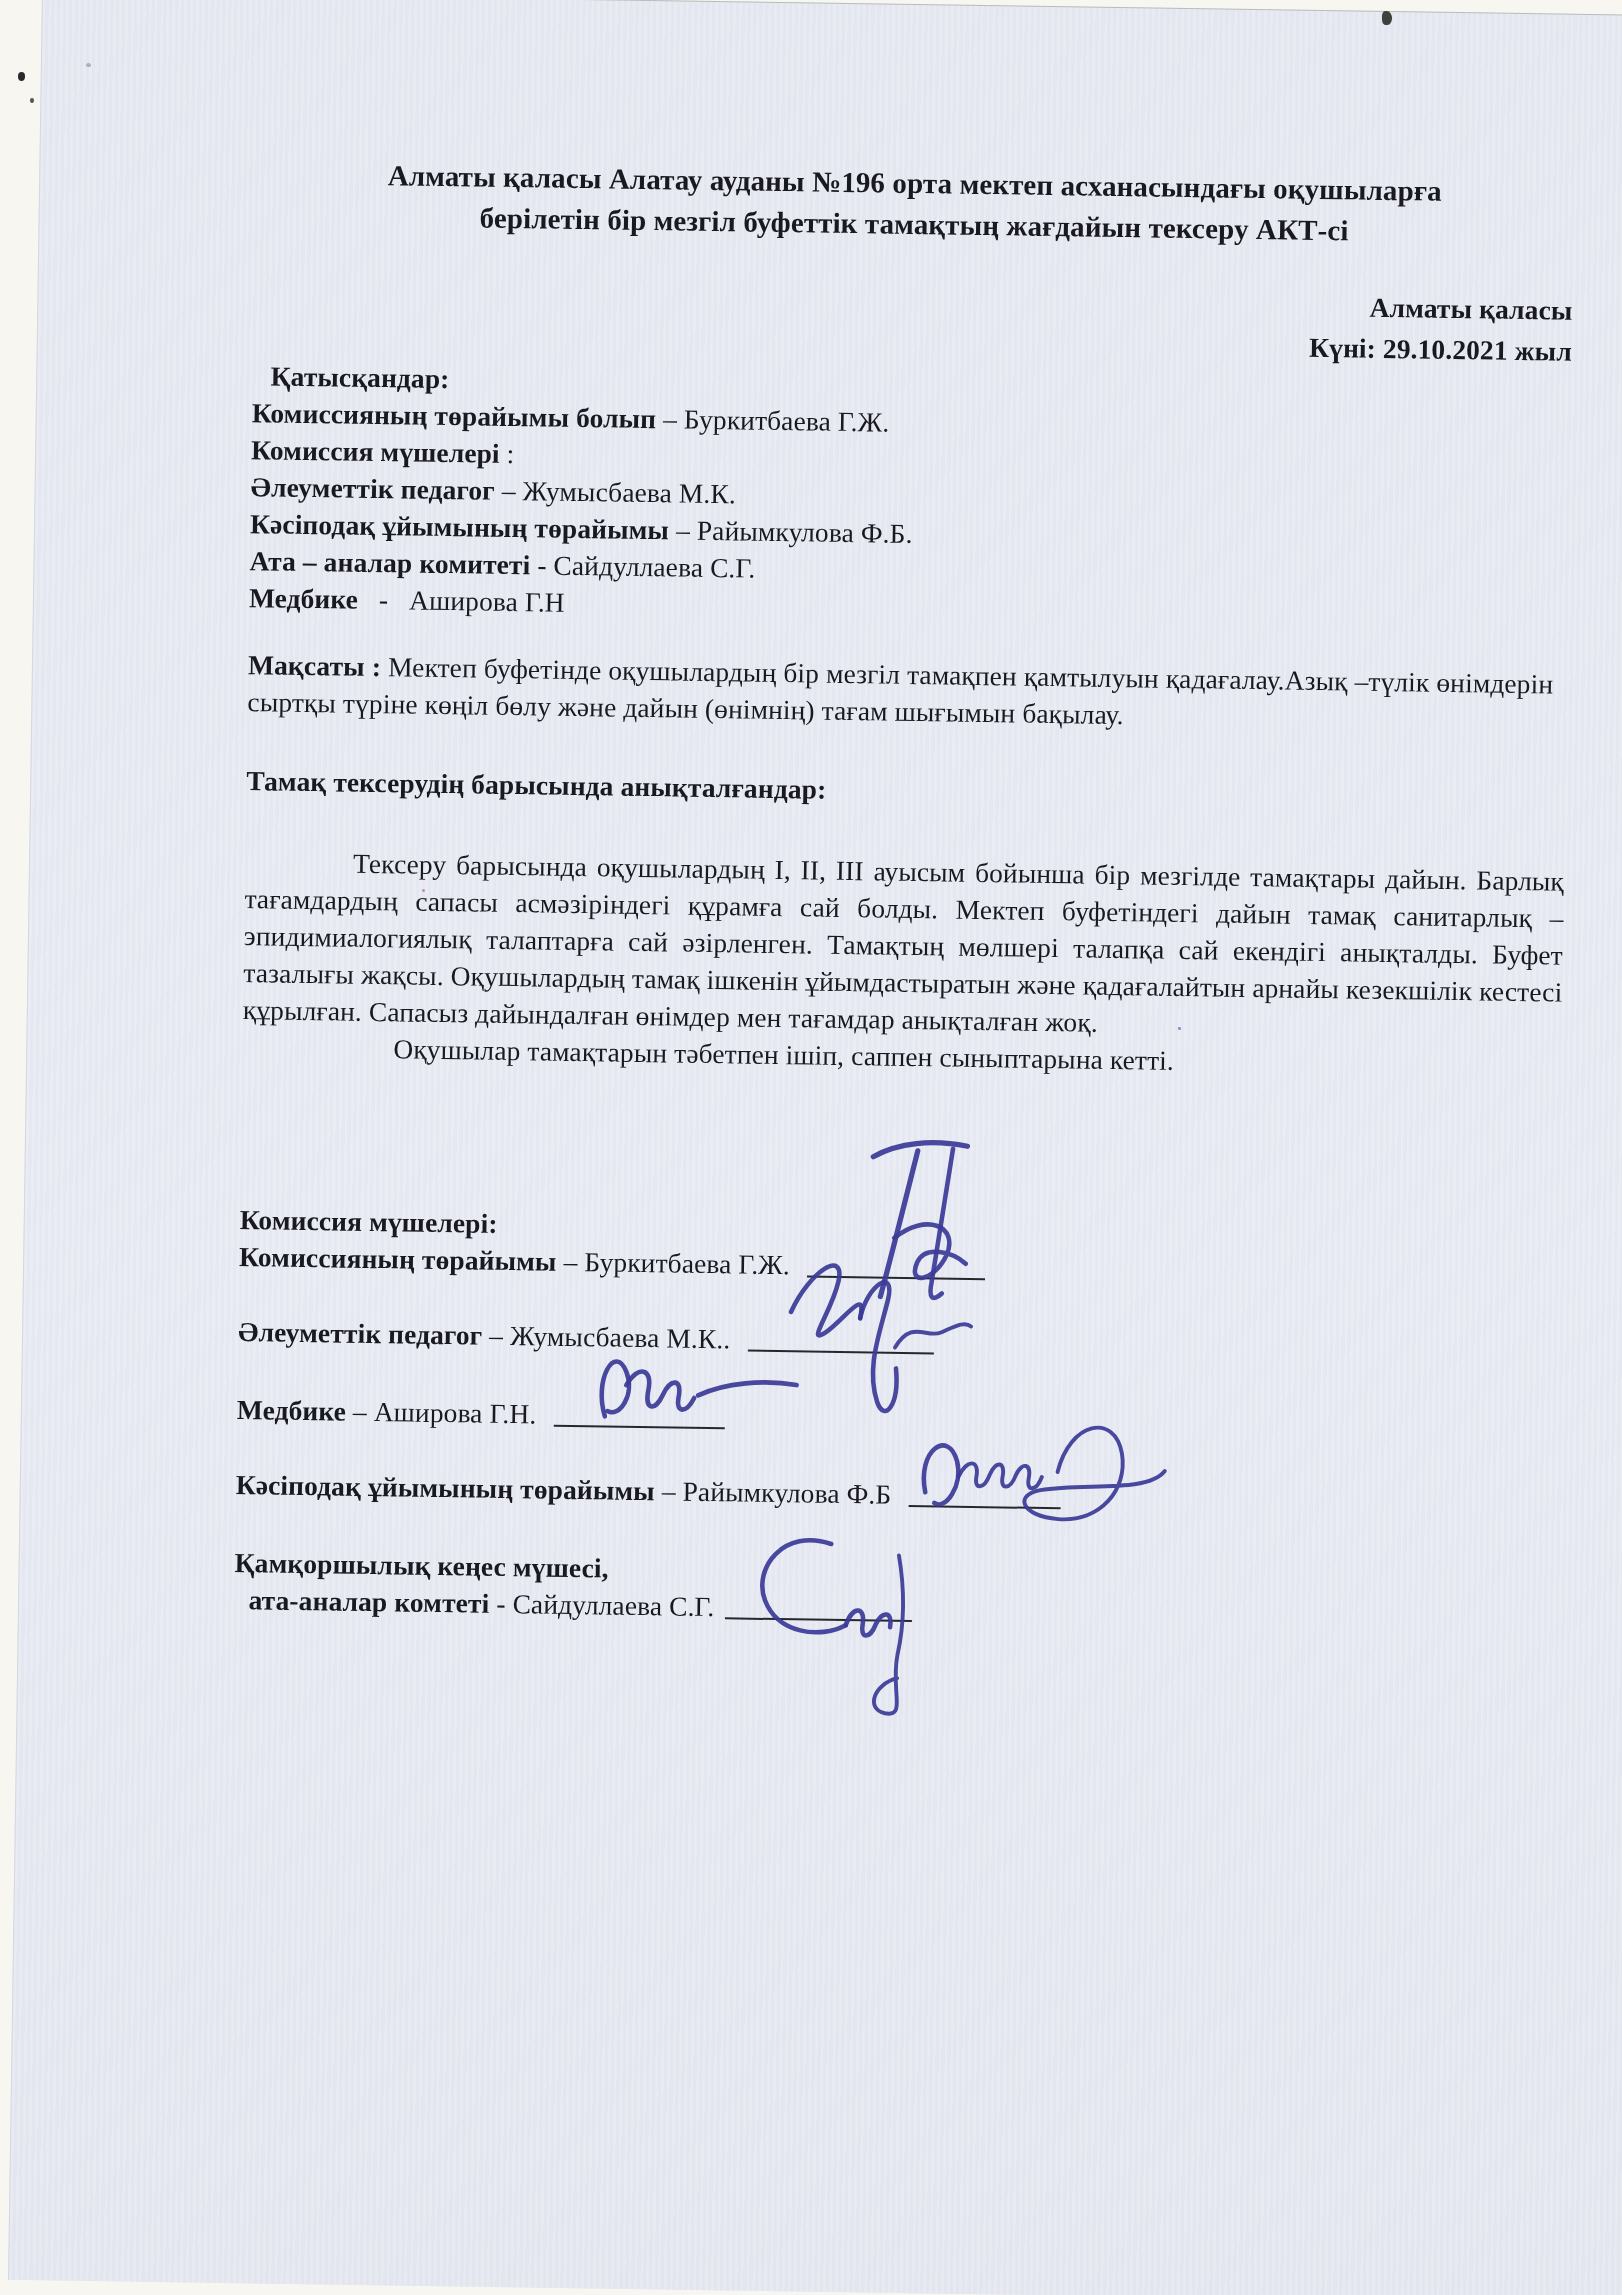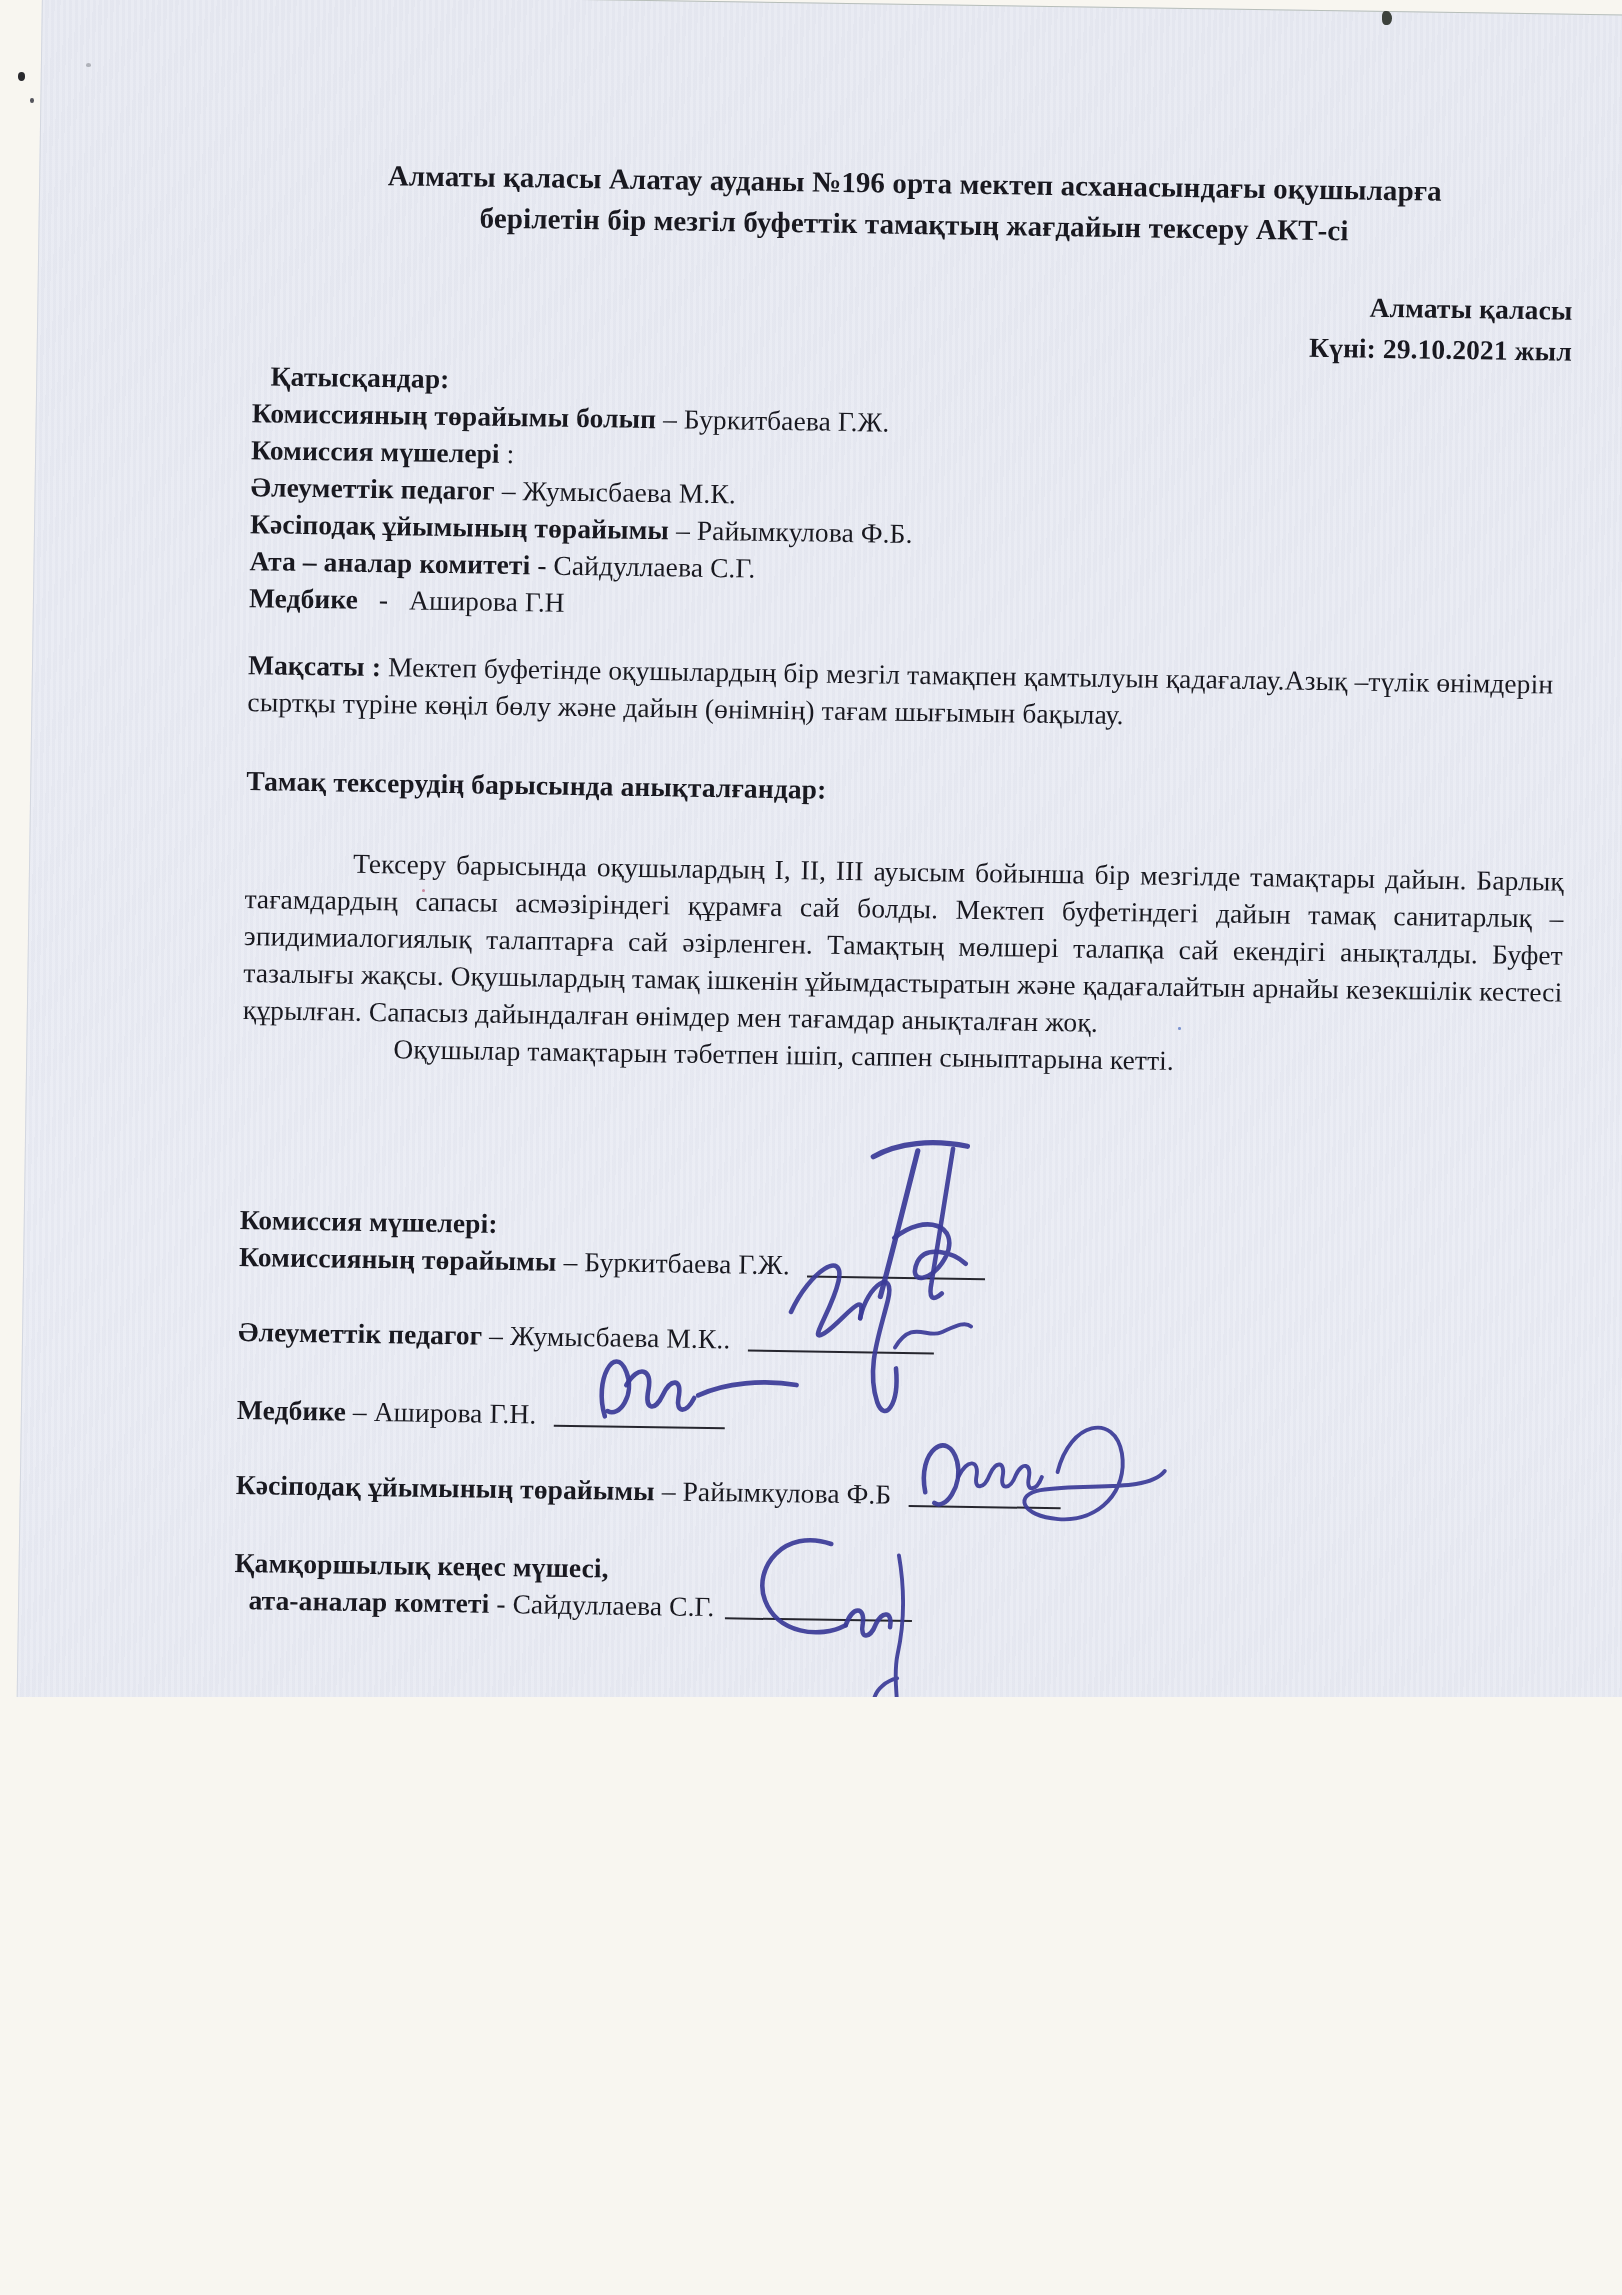--- a/index.html
+++ b/index.html
@@ -2,21 +2,21 @@
 <html lang="kk" style="font-size:10.5px"><head>
 <meta charset="utf-8">
 <style>
   html,body{margin:0;padding:0;}
   body{
     width:1623px;height:2295px;
     background:#f8f6f0;
     overflow:hidden;
     font-family:"Liberation Serif","DejaVu Serif",serif;
   }
-  .stage{position:relative;width:1623px;height:1697px;overflow:hidden;}
+  .stage{position:relative;width:1623px;height:2295px;overflow:hidden;}
 
   
   .paper{
     position:absolute;left:42px;top:-9.2px;width:1898px;height:2289px;
     background:#e9ebf3;
     background-image:
       repeating-linear-gradient(90deg, rgba(255,255,255,.05) 0 2.6px, rgba(124,134,164,.035) 2.6px 5.9px),
       linear-gradient(180deg,#e8eaf2 0%,#eaecf4 55%,#e7e9f1 100%);
     transform:rotate(0.85deg);
     transform-origin:0 0;

